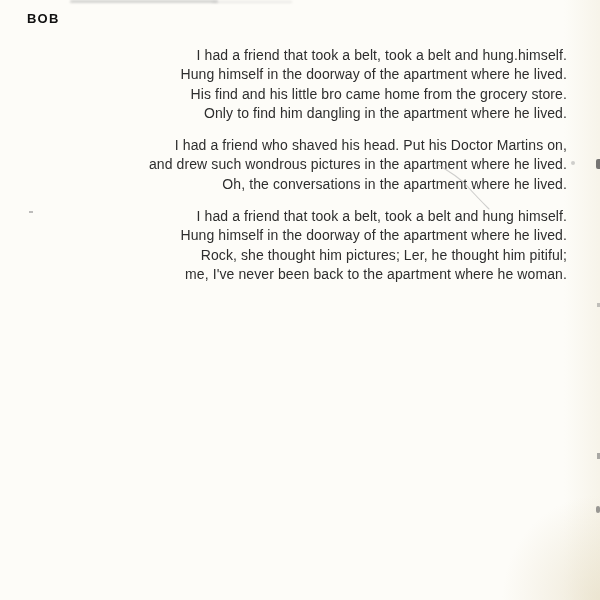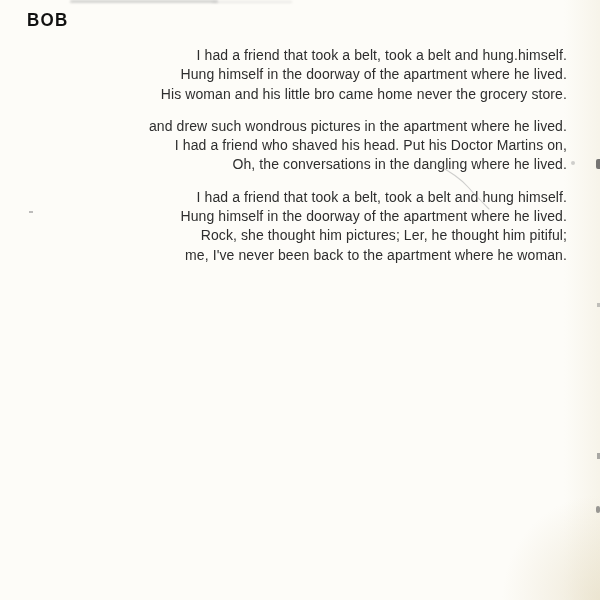--- a/index.html
+++ b/index.html
@@ -22,21 +22,21 @@
     inset: 0;
     background:
       radial-gradient(140px 150px at 100% 100%, rgba(226,216,188,0.55), rgba(226,216,188,0) 70%),
       linear-gradient(to right, rgba(0,0,0,0) 94%, rgba(235,228,206,0.35) 100%),
       var(--paper);
   }
   .page-title {
     position: absolute;
     left: 27px;
     top: 11px;
-    font-size: 17px;
+    font-size: 13px;
     font-weight: 800;
     letter-spacing: 1.2px;
     color: var(--title-ink);
     transform: scaleY(1.05);
   }
   .poem {
     position: absolute;
     left: 27px;
     top: 46px;
     width: 540px;
@@ -81,26 +81,27 @@
 
   <div class="artifact top-smudge"></div>
   <div class="artifact top-smudge-2"></div>
 
   <h1 class="page-title">BOB</h1>
 
   <div class="poem">
     <div class="stanza">
       <div class="poem-line">I had a friend that took a belt, took a belt and hung.himself.</div>
       <div class="poem-line">Hung himself in the doorway of the apartment where he lived.</div>
-      <div class="poem-line">His woman and his little bro came home never the grocery store.</div>
+      <div class="poem-line">His find and his little bro came home from the grocery store.</div>
+      <div class="poem-line">Only to find him dangling in the apartment where he lived.</div>
     </div>
     <div class="stanza">
+      <div class="poem-line">I had a friend who shaved his head. Put his Doctor Martins on,</div>
       <div class="poem-line">and drew such wondrous pictures in the apartment where he lived.</div>
-      <div class="poem-line">I had a friend who shaved his head. Put his Doctor Martins on,</div>
-      <div class="poem-line">Oh, the conversations in the dangling where he lived.</div>
+      <div class="poem-line">Oh, the conversations in the apartment where he lived.</div>
     </div>
     <div class="stanza">
       <div class="poem-line">I had a friend that took a belt, took a belt and hung himself.</div>
       <div class="poem-line">Hung himself in the doorway of the apartment where he lived.</div>
       <div class="poem-line">Rock, she thought him pictures; Ler, he thought him pitiful;</div>
       <div class="poem-line">me, I've never been back to the apartment where he woman.</div>
     </div>
   </div>
 
   <svg class="artifact scratch-svg" viewBox="0 0 600 600" xmlns="http://www.w3.org/2000/svg">

